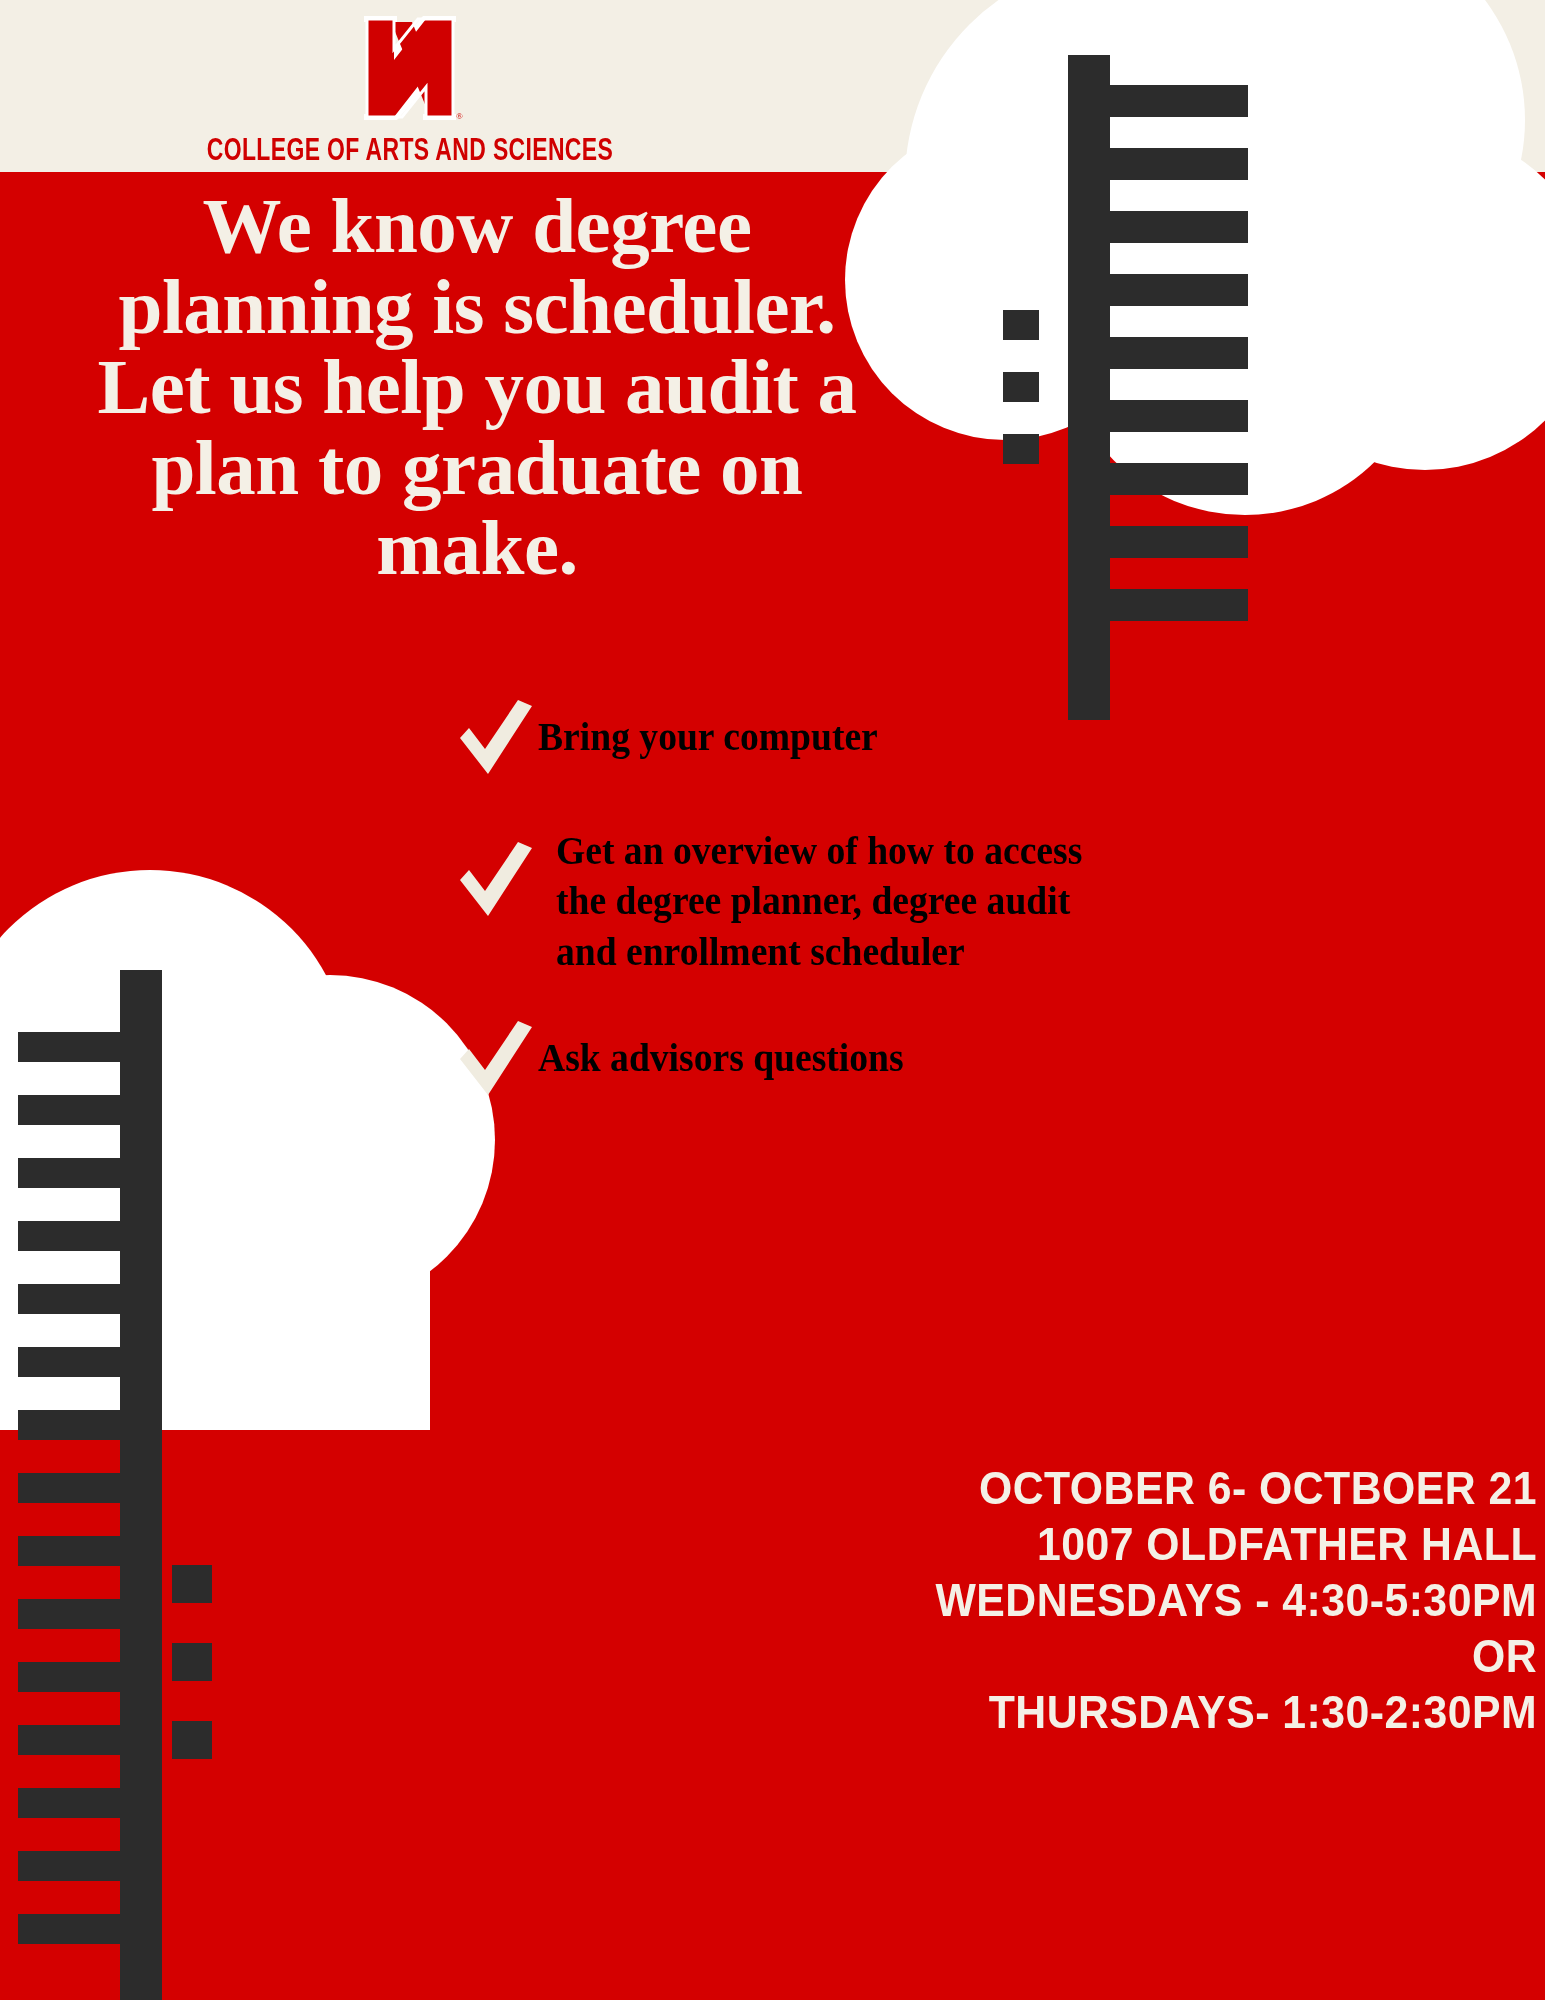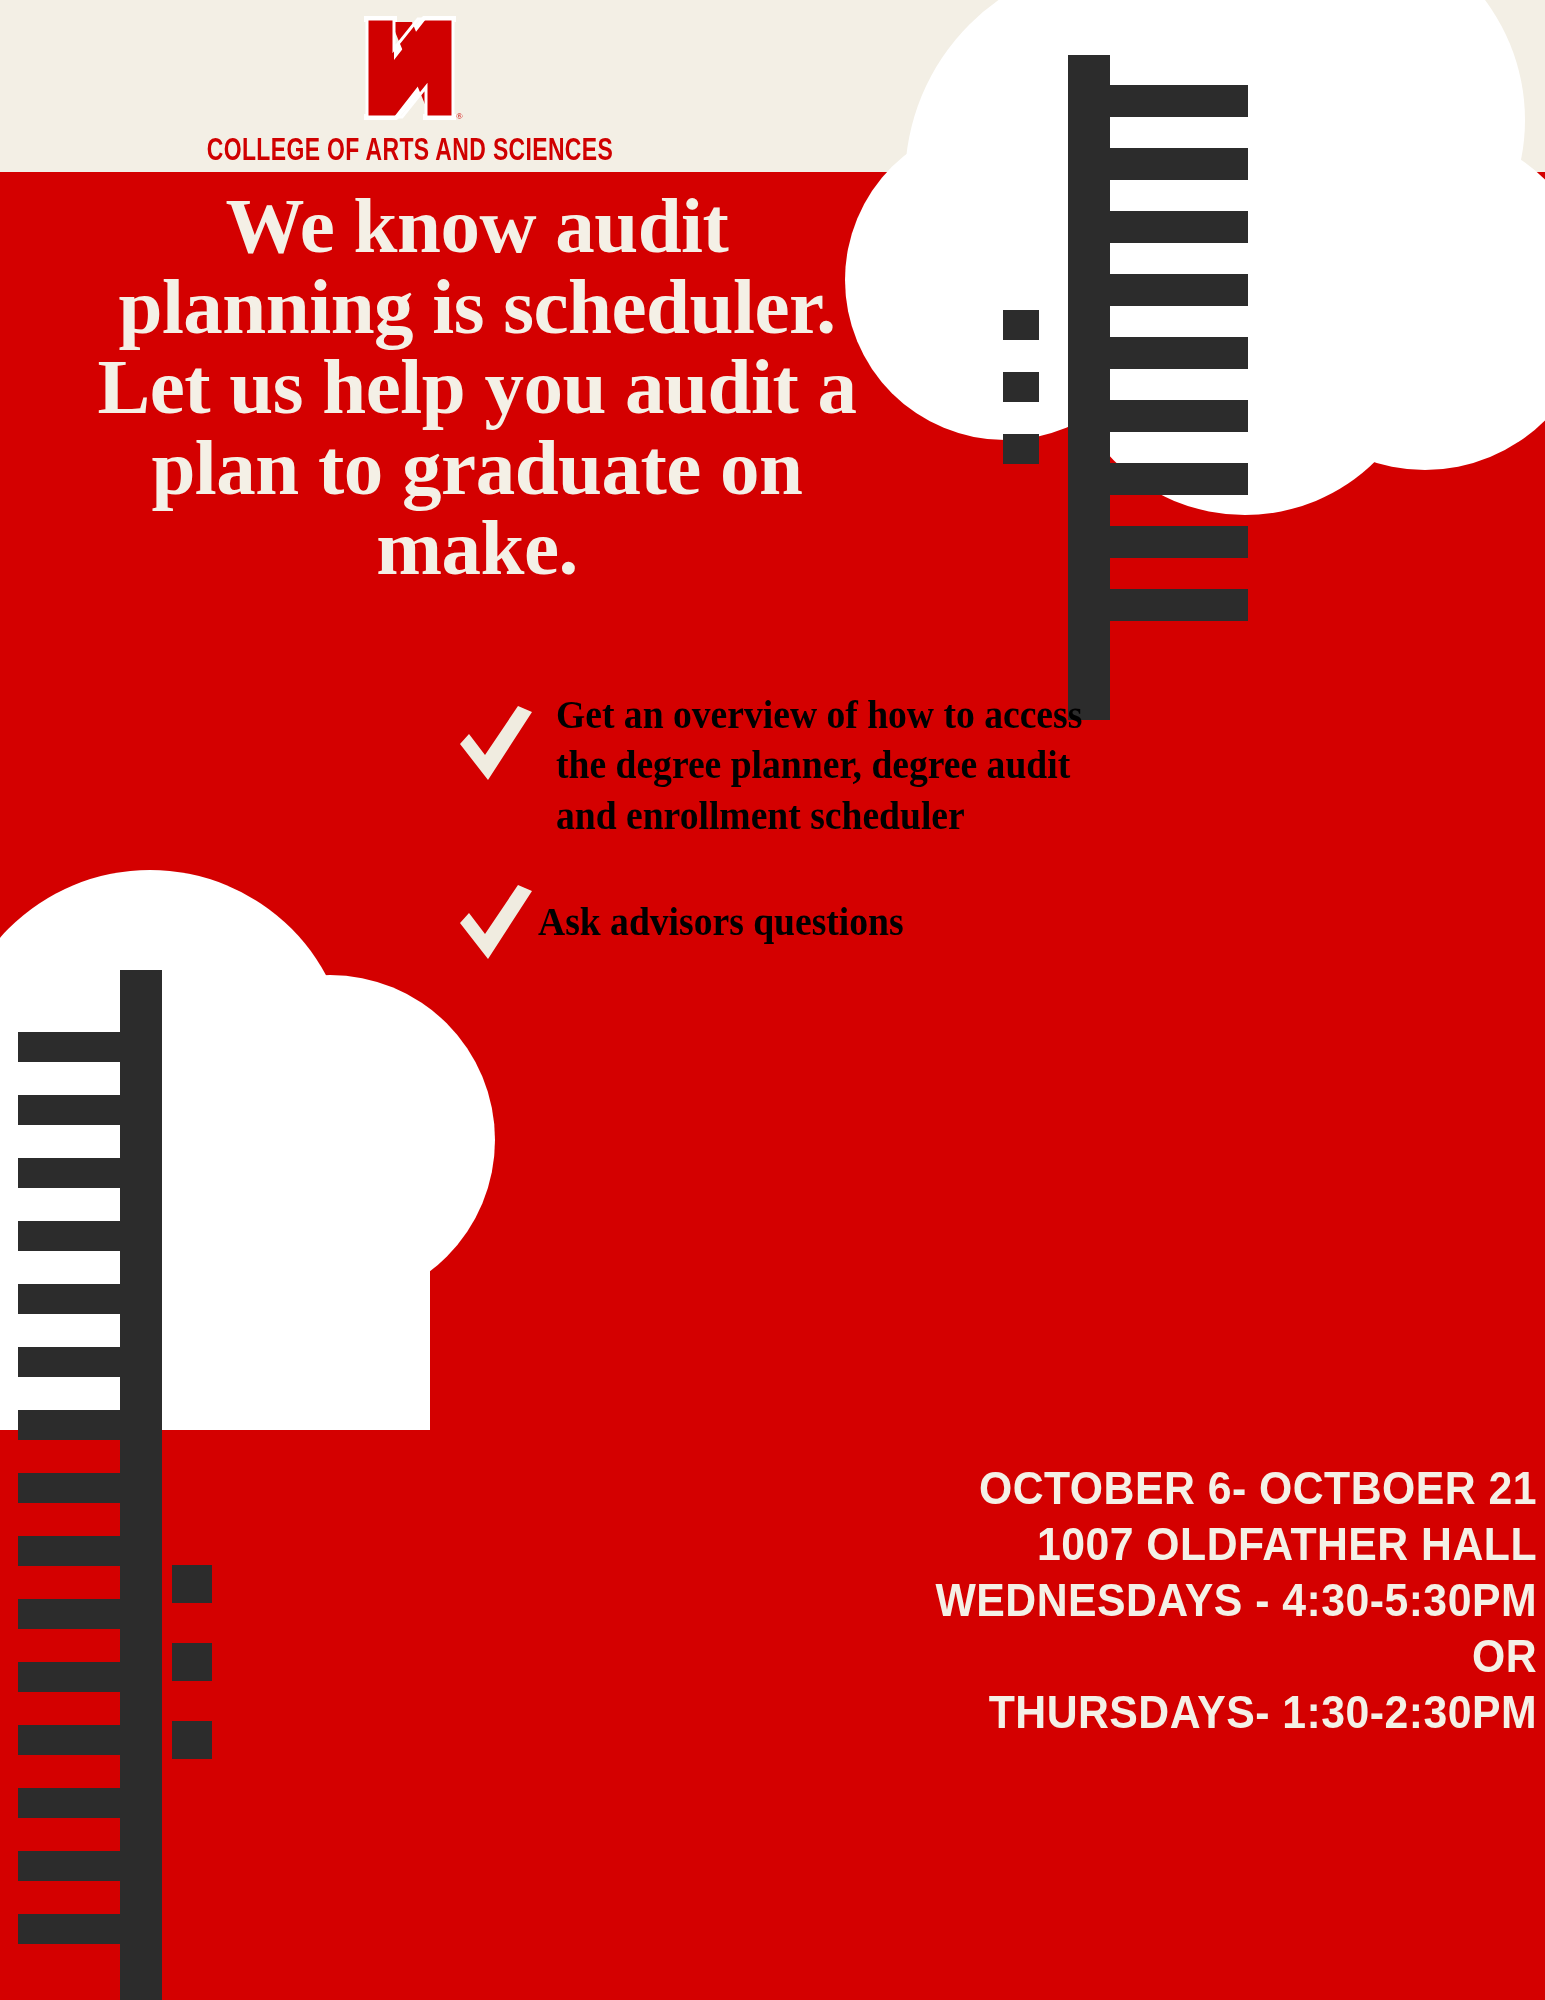--- a/index.html
+++ b/index.html
@@ -246,29 +246,39 @@
     </svg>
   </div>
 
   <div class="comb-squares" style="left:172px; top:1565px; width:60px; height:190px;">
     <div class="sq" style="left:0; top:0;    width:40px; height:38px;"></div>
     <div class="sq" style="left:0; top:78px; width:40px; height:38px;"></div>
     <div class="sq" style="left:0; top:156px;width:40px; height:38px;"></div>
   </div>
 
   <div class="headline">
-    <span class="ln">We know audit</span>
+    <span class="ln">We know degree</span>
     <span class="ln">planning is scheduler.</span>
     <span class="ln">Let us help you audit a</span>
     <span class="ln">plan to graduate on</span>
     <span class="ln">make.</span>
   </div>
 
   <div class="bullets">
 
+    <div class="bullet b1">
+      <div class="check">
+        <svg width="86" height="86" viewBox="0 0 86 86" xmlns="http://www.w3.org/2000/svg">
+          <path d="M8 44 L17 34 L33 55 L66 6 L80 12 L36 80 Z" fill="#F0ECE0"></path>
+        </svg>
+      </div>
+      <div class="bullet-text">
+        <div>Bring your computer</div>
+      </div>
+    </div>
 
     <div class="bullet b2">
       <div class="check">
         <svg width="86" height="86" viewBox="0 0 86 86" xmlns="http://www.w3.org/2000/svg">
           <path d="M8 44 L17 34 L33 55 L66 6 L80 12 L36 80 Z" fill="#F0ECE0"></path>
         </svg>
       </div>
       <div class="bullet-text">
         <div>Get an overview of how to access</div>
         <div>the degree planner, degree audit</div>

